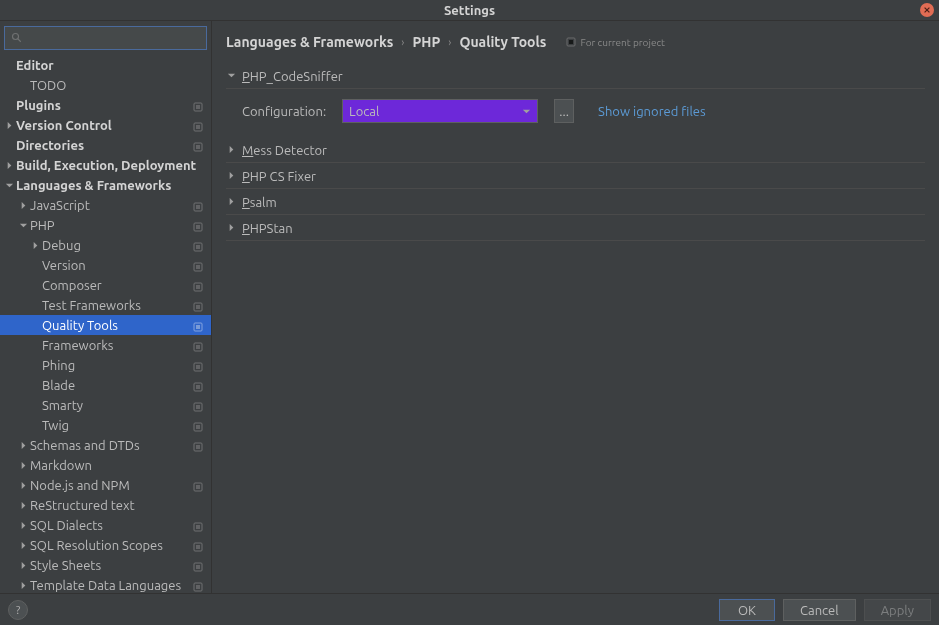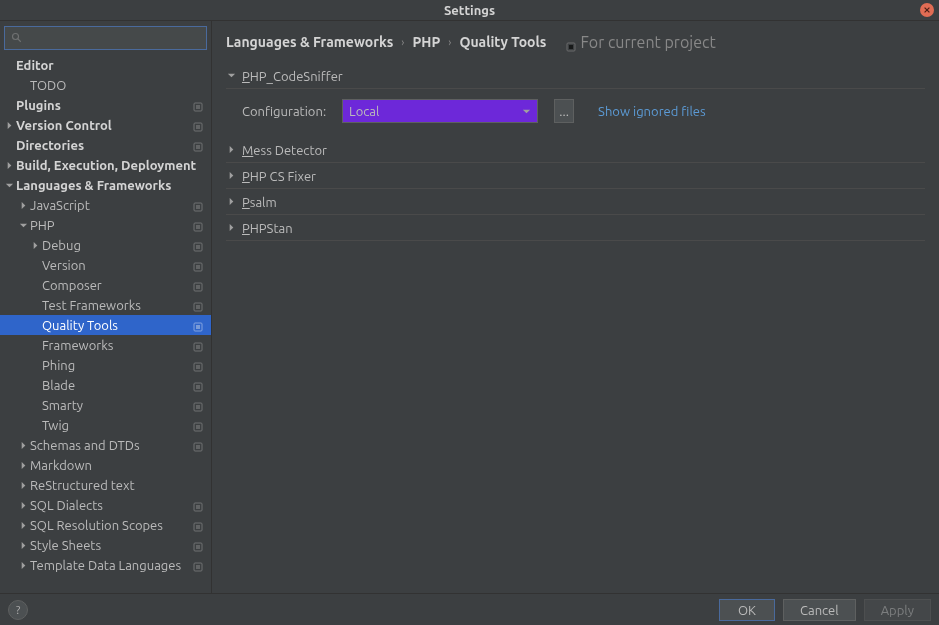--- a/index.html
+++ b/index.html
@@ -113,21 +113,21 @@
   padding: 8px 14px 0 14px;
 }
 .breadcrumb {
   display: flex;
   align-items: center;
   gap: 8px;
   height: 26px;
 }
 .breadcrumb .crumb { color: #d4d4d4; font-weight: bold; font-size: 14px; }
 .breadcrumb .sep { color: #888; font-size: 11px; }
-.breadcrumb .project-hint { color: #888; font-size: 16px; margin-left: 12px; display: flex; align-items: center; gap: 4px; }
+.breadcrumb .project-hint { color: #888; font-size: 10px; margin-left: 12px; display: flex; align-items: center; gap: 4px; }
 .sections { margin-top: 8px; }
 .section-header {
   display: flex;
   align-items: center;
   height: 26px;
   border-bottom: 1px solid #4a4a4a;
   cursor: pointer;
   gap: 6px;
 }
 .section-header .sarrow { width: 10px; display: flex; align-items: center; justify-content: center; }
@@ -383,20 +383,32 @@
             </svg>
           </span>
           <span class="label">Markdown</span>
         </div>
         <div class="tree-item indent-1">
           <span class="arrow" style="left: 18px;">
             <svg viewBox="0 0 10 10">
               <path d="M3 1l4 4-4 4z"></path>
             </svg>
           </span>
+          <span class="label">Node.js and NPM</span>
+          <span class="marker"><svg viewBox="0 0 10 10">
+              <rect x="1" y="1" width="8" height="8" rx="1" fill="none" stroke="currentColor"></rect>
+              <rect x="3" y="3" width="4" height="4"></rect>
+            </svg></span>
+        </div>
+        <div class="tree-item indent-1">
+          <span class="arrow" style="left: 18px;">
+            <svg viewBox="0 0 10 10">
+              <path d="M3 1l4 4-4 4z"></path>
+            </svg>
+          </span>
           <span class="label">ReStructured text</span>
         </div>
         <div class="tree-item indent-1">
           <span class="arrow" style="left: 18px;">
             <svg viewBox="0 0 10 10">
               <path d="M3 1l4 4-4 4z"></path>
             </svg>
           </span>
           <span class="label">SQL Dialects</span>
           <span class="marker"><svg viewBox="0 0 10 10">

